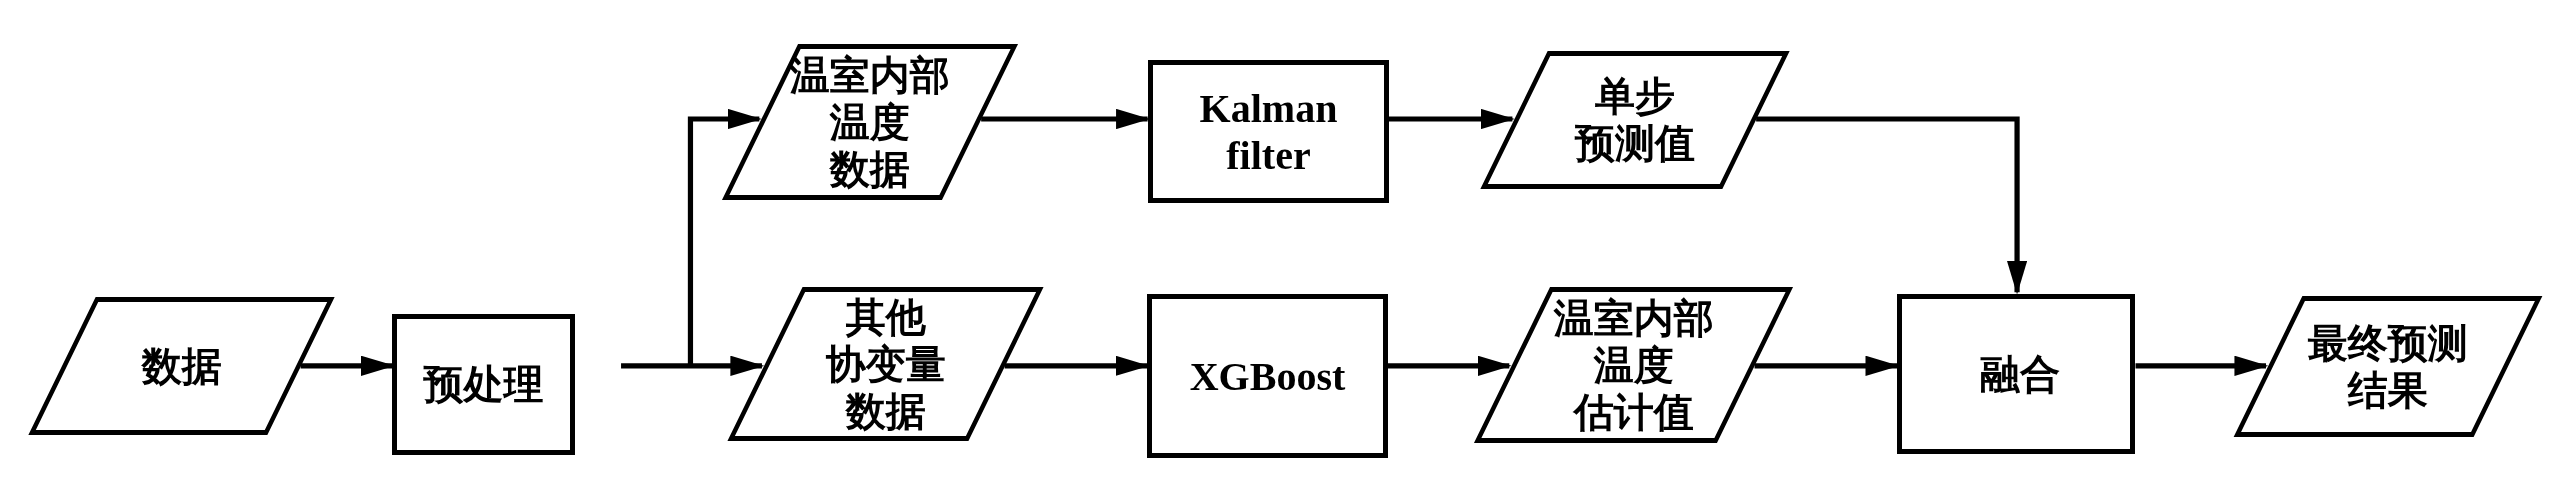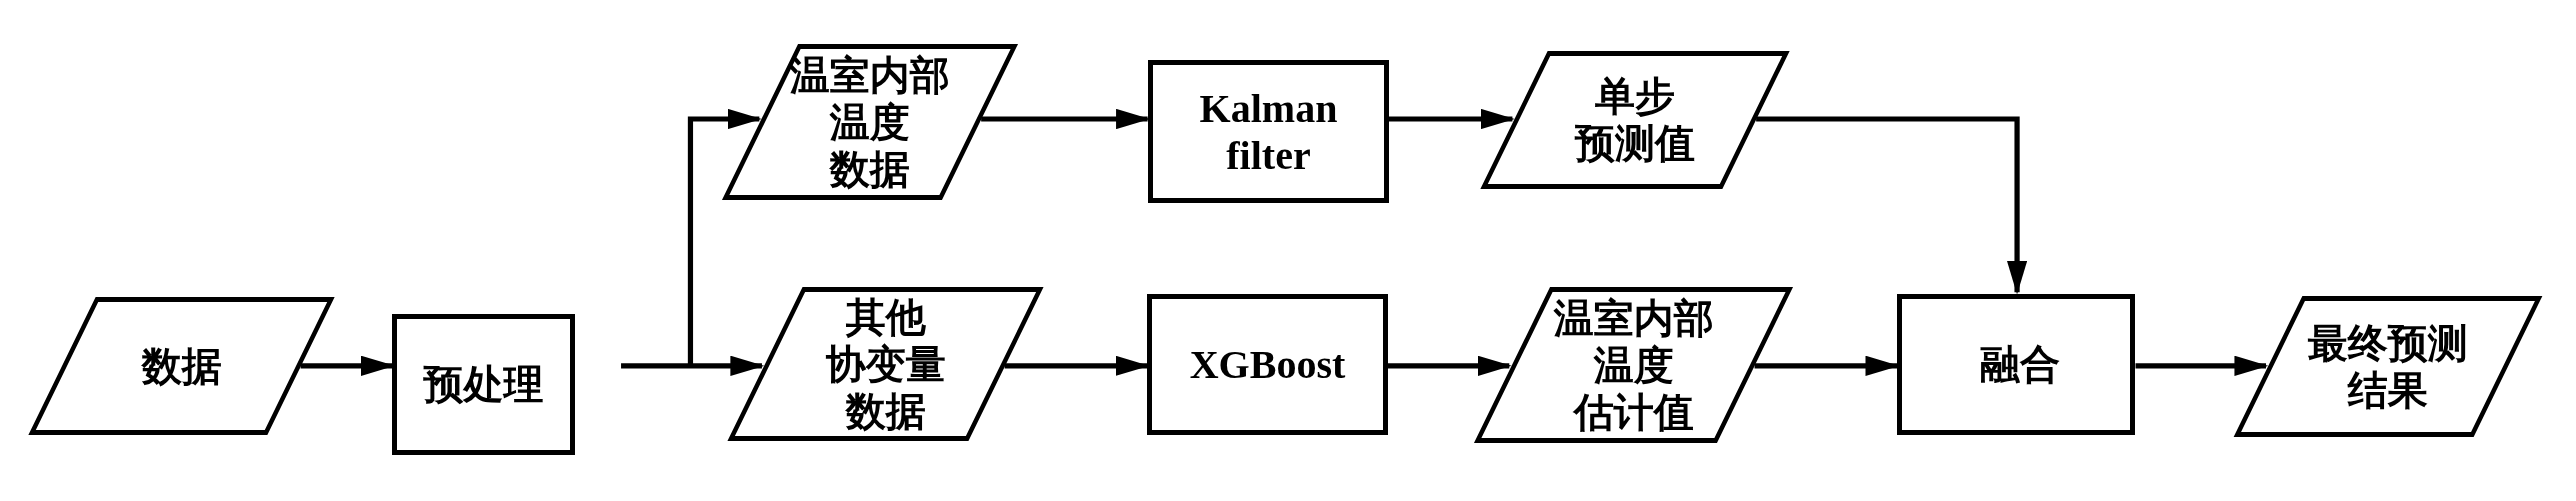--- a/index.html
+++ b/index.html
@@ -105,35 +105,35 @@
   </div>
 
   <div class="node para" style="left:765px; top:287px; width:241px; height:154px;">
     <div class="inner">
       <span>其他</span>
       <span>协变量</span>
       <span>数据</span>
     </div>
   </div>
 
-  <div class="node" style="left:1147px; top:294px; width:241px; height:141px;">
+  <div class="node" style="left:1147px; top:294px; width:241px; height:164px;">
     <div class="inner">
       <span>XGBoost</span>
     </div>
   </div>
 
   <div class="node para" style="left:1512px; top:287px; width:243px; height:156px;">
     <div class="inner">
       <span>温室内部</span>
       <span>温度</span>
       <span>估计值</span>
     </div>
   </div>
 
-  <div class="node" style="left:1897px; top:294px; width:238px; height:141px;padding-left:8px;">
+  <div class="node" style="left:1897px; top:294px; width:238px; height:160px;padding-left:8px;">
     <div class="inner">
       <span>融合</span>
     </div>
   </div>
 
   <div class="node para" style="left:2268px; top:296px; width:240px; height:141px;">
     <div class="inner">
       <span>最终预测</span>
       <span>结果</span>
     </div>

